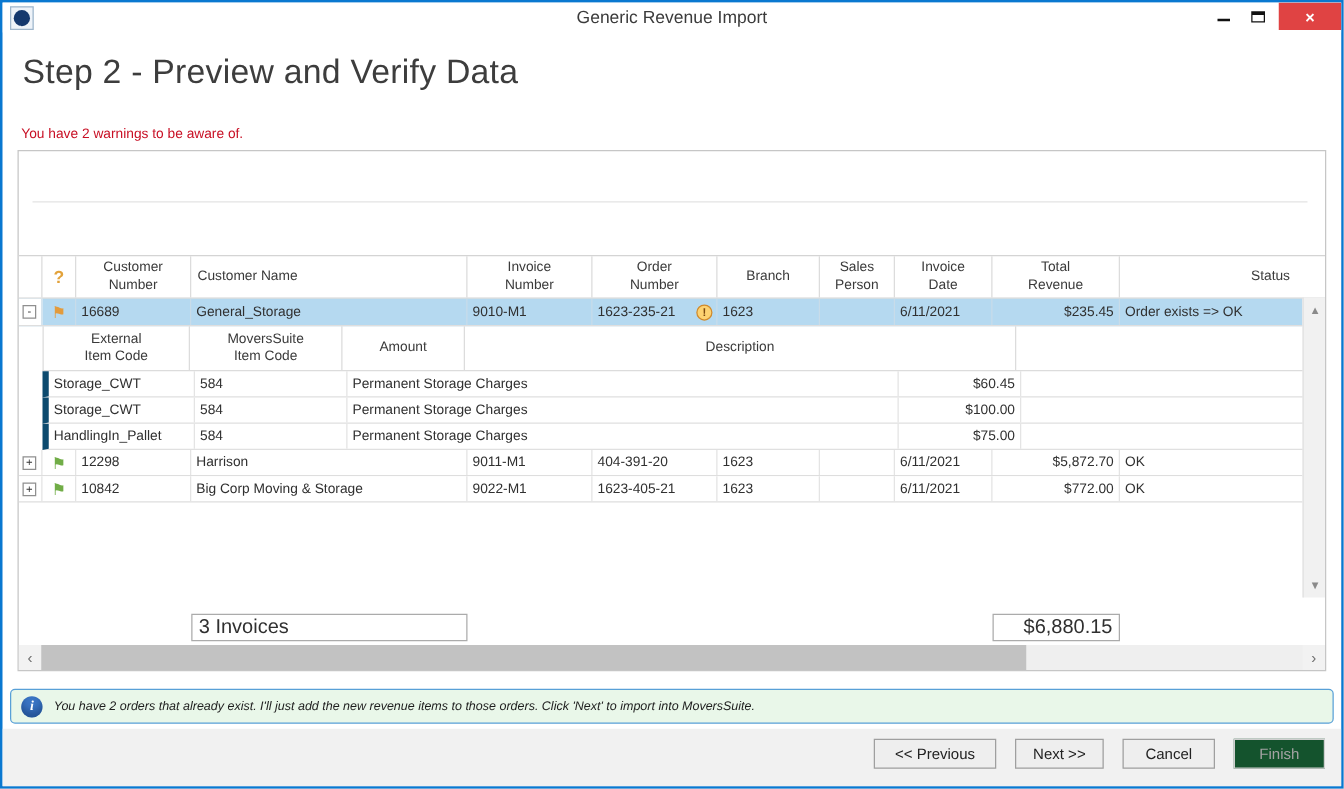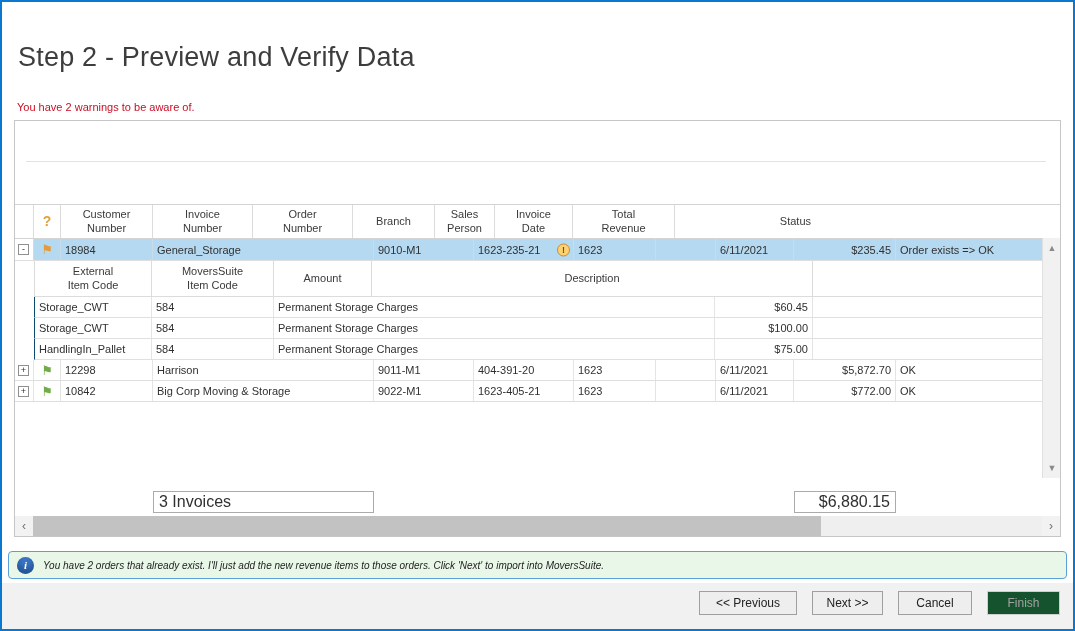--- a/index.html
+++ b/index.html
@@ -72,21 +72,21 @@
   .expander-box { width:11px; height:11px; border:1px solid #8f8f8f; background:#fff; color:#333;
     font-size:9px; line-height:9px; display:flex; align-items:center; justify-content:center; margin-left:3px; }
   .flag-glyph { font-size:13px; line-height:13px; }
   .q-icon { color:#e2a23b; font-weight:bold; font-size:14px; }
   .warn-badge { position:absolute; right:3px; top:50%; transform:translateY(-50%);
     width:13px; height:13px; border-radius:50%; background:#fdd271; border:1px solid #d08a2c;
     color:#7d4a10; font-size:9px; font-weight:bold; display:flex; align-items:center; justify-content:center; }
 
   
   .detail-hdr { display:flex; width:1027px; height:36px; margin-left:19px; border-bottom:1px solid #dcdcdc; border-left:1px solid #dcdcdc; }
-  .detail-row { display:flex; width:1027px; height:21px; margin-left:19px; border-bottom:1px solid #e0e0e0; border-left:1px solid #0c4a6e; }
+  .detail-row { display:flex; width:1027px; height:21px; margin-left:19px; border-bottom:1px solid #e0e0e0; border-left:5px solid #0c4a6e; }
   .d-ext  { width:117px; }
   .d-ms   { width:122px; }
   .d-desc { width:441px; }
   .d-amt  { width:98px; }
   .d-fill { width:230px; border-right:none; }
 
   
   .summary-box { position:absolute; height:22px; border:1px solid #ababab; background:#fff;
     font-size:16px; color:#303030; display:flex; align-items:center; padding:0 5px; }
   .sum-count { left:138px; top:370px; width:221px; }
@@ -119,38 +119,54 @@
   .btn-previous { min-width:98px; }
   .btn-next { min-width:71px; }
   .btn-cancel { min-width:74px;text-align:right; }
   .btn-finish { min-width:73px; background:#14532d; border-color:#cfcfcf; color:#a3a3a3; }
 </style>
 </head>
 <body>
 
 <div class="window">
 
+  <div class="titlebar">
+    <div class="app-icon-btn">
+      <span class="app-logo"></span>
+    </div>
+    <div class="title-text">Generic Revenue Import</div>
+    <div class="win-btn btn-min">
+        <span class="bar"></span>
+      </div>
+    <div class="win-btn btn-max">
+        <span class="box"></span>
+      </div>
+    <div class="win-btn btn-close">
+        <span>×</span>
+      </div>
+  </div>
 
   <div class="step-heading">Step 2 - Preview and Verify Data</div>
   <div class="warning-line">You have 2 warnings to be aware of.</div>
 
   <div class="grid">
     <div class="grid-inner">
 
       <div class="group-area">
         <div class="group-line"></div>
       </div>
 
       <div class="hdr-row">
         <div class="hdr-cell w-exp"></div>
         <div class="hdr-cell w-icon">
             <span class="q-icon">?</span>
           </div>
         <div class="hdr-cell w-cnum pre">Customer
 Number</div>
+        <div class="hdr-cell w-cname" style="justify-content:flex-start;padding-left:5px;">Customer Name</div>
         <div class="hdr-cell w-inv pre">Invoice
 Number</div>
         <div class="hdr-cell w-ord pre">Order
 Number</div>
         <div class="hdr-cell w-br">Branch</div>
         <div class="hdr-cell w-sp pre">Sales
 Person</div>
         <div class="hdr-cell w-idate pre">Invoice
 Date</div>
         <div class="hdr-cell w-trev pre">Total
@@ -158,21 +174,21 @@
         <div class="hdr-cell w-status">Status</div>
       </div>
 
       <div class="row first selected">
         <div class="cell w-exp" style="padding:0;">
           <span class="expander-box">-</span>
         </div>
         <div class="cell w-icon">
             <span class="flag-glyph" style="color: rgb(227, 155, 60);">⚑</span>
           </div>
-        <div class="cell w-cnum">18984</div>
+        <div class="cell w-cnum">16689</div>
         <div class="cell w-cname">General_Storage</div>
         <div class="cell w-inv">9010-M1</div>
         <div class="cell w-ord">
           <span>1623-235-21</span>
           <span class="warn-badge">!</span>
         </div>
         <div class="cell w-br">1623</div>
         <div class="cell w-sp"></div>
         <div class="cell w-idate">6/11/2021</div>
         <div class="cell w-trev right">$235.45</div>

